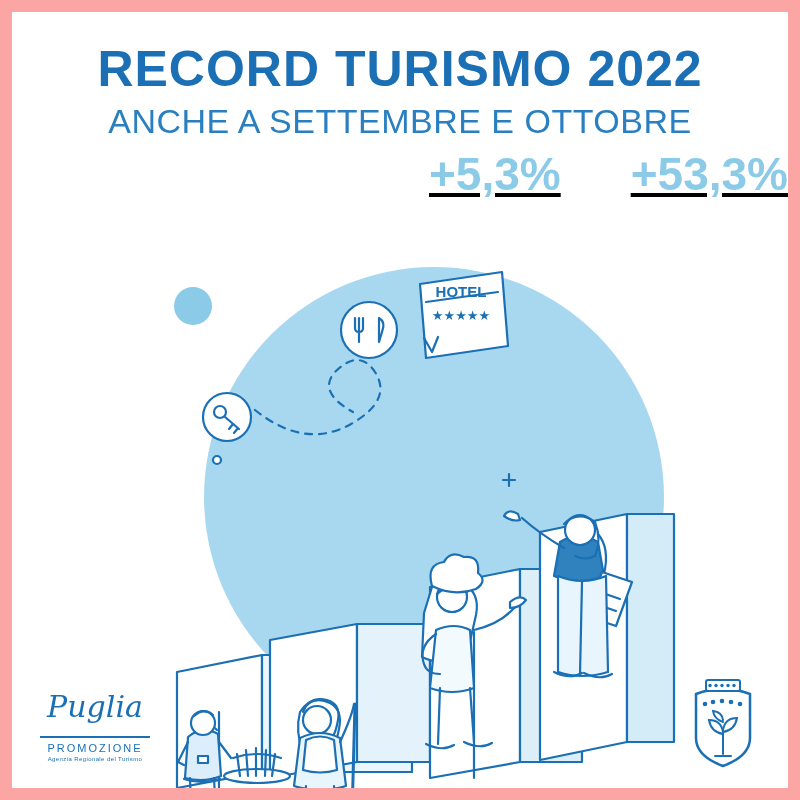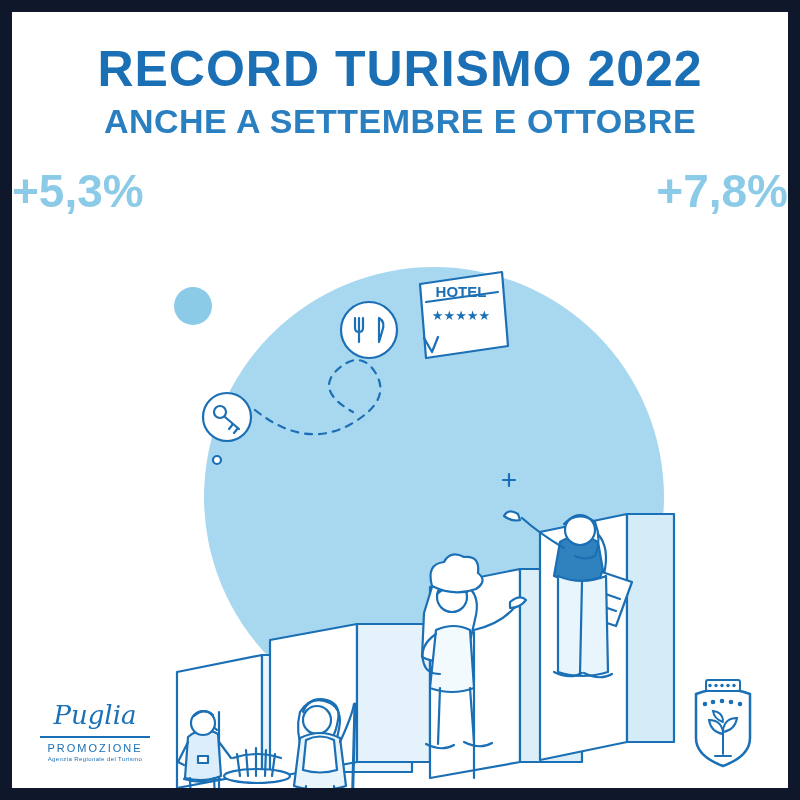--- a/index.html
+++ b/index.html
@@ -7,21 +7,21 @@
     padding: 0;
     background: #ffffff;
   }
   body {
     font-family: "Liberation Sans", sans-serif;
   }
   .poster {
     position: relative;
     width: 800px;
     height: 800px;
-    background: #0f172a;
+    background: #fca5a5;
     overflow: hidden;
   }
   .inner {
     position: absolute;
     left: 12px;
     top: 12px;
     width: 776px;
     height: 776px;
     background: #ffffff;
     overflow: hidden;
@@ -47,31 +47,32 @@
     font-size: 34px;
     font-weight: bold;
     letter-spacing: 0.5px;
     color: #2a7fc0;
     line-height: 1.15;
     white-space: nowrap;
   }
   .title-sub2 {
     margin-top: 6px;
     font-size: 34px;
-    font-weight: bold;
+    font-weight: normal;
     letter-spacing: 0.5px;
     color: #2a7fc0;
     line-height: 1.15;
     white-space: nowrap;
   }
   .percent-row {
-    margin-top: 23px;
+    margin-top: 6px;
     display: flex;
-    justify-content: space-between;
+    justify-content: flex-end;
     gap: 70px;
+    text-decoration: underline;
   }
   .percent {
     font-size: 46px;
     font-weight: bold;
     color: #8ccbe8;
     letter-spacing: 0px;
   }
   
   .scene {
     position: absolute;
@@ -107,25 +108,25 @@
   .logo-left {
     position: absolute;
     left: 28px;
     bottom: 26px;
     width: 110px;
     text-align: center;
   }
   .logo-puglia-script {
     font-family: "DejaVu Serif", serif;
     font-style: italic;
-    font-size: 26px;
+    font-size: 30px;
     color: #1a6fb5;
     line-height: 1;
     border-bottom: 2px solid #1a6fb5;
-    padding-bottom: 8px;
+    padding-bottom: 14px;
   }
   .logo-promozione {
     margin-top: 4px;
     font-size: 11px;
     letter-spacing: 2px;
     color: #1a6fb5;
     font-weight: normal;
   }
   .logo-agenzia {
     margin-top: 2px;
@@ -145,21 +146,21 @@
 <body>
 
 <div class="poster">
   <div class="inner">
 
     <div class="headline">
       <div class="title-main">RECORD TURISMO 2022</div>
       <div class="title-sub2">ANCHE A SETTEMBRE E OTTOBRE</div>
       <div class="percent-row">
         <div class="percent">+5,3%</div>
-        <div class="percent">+7,8%</div>
+        <div class="percent">+53,3%</div>
       </div>
     </div>
 
     <div class="scene">
       <div class="big-circle"></div>
       <div class="small-circle"></div>
 
       <svg class="svg-scene" width="776" height="546" viewBox="0 0 776 546">
         <g fill="none" stroke="#1a6fb5" stroke-width="2.2" stroke-linecap="round" stroke-linejoin="round">
 

